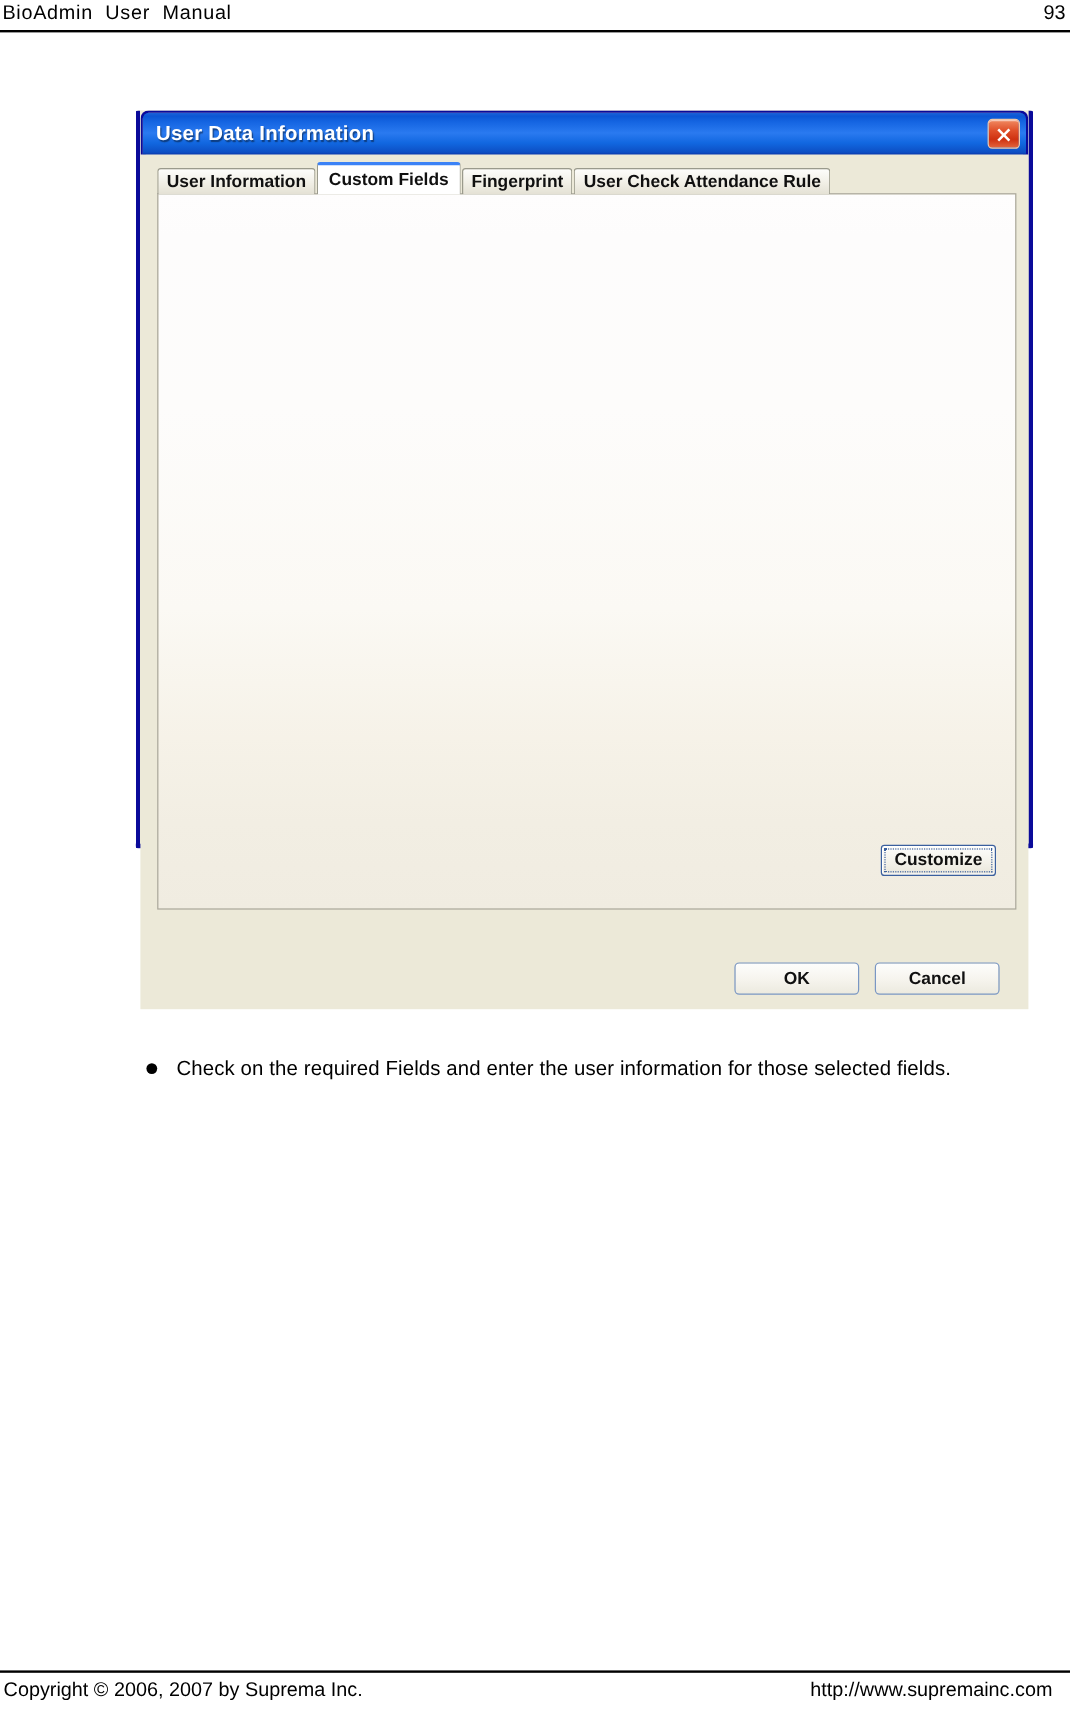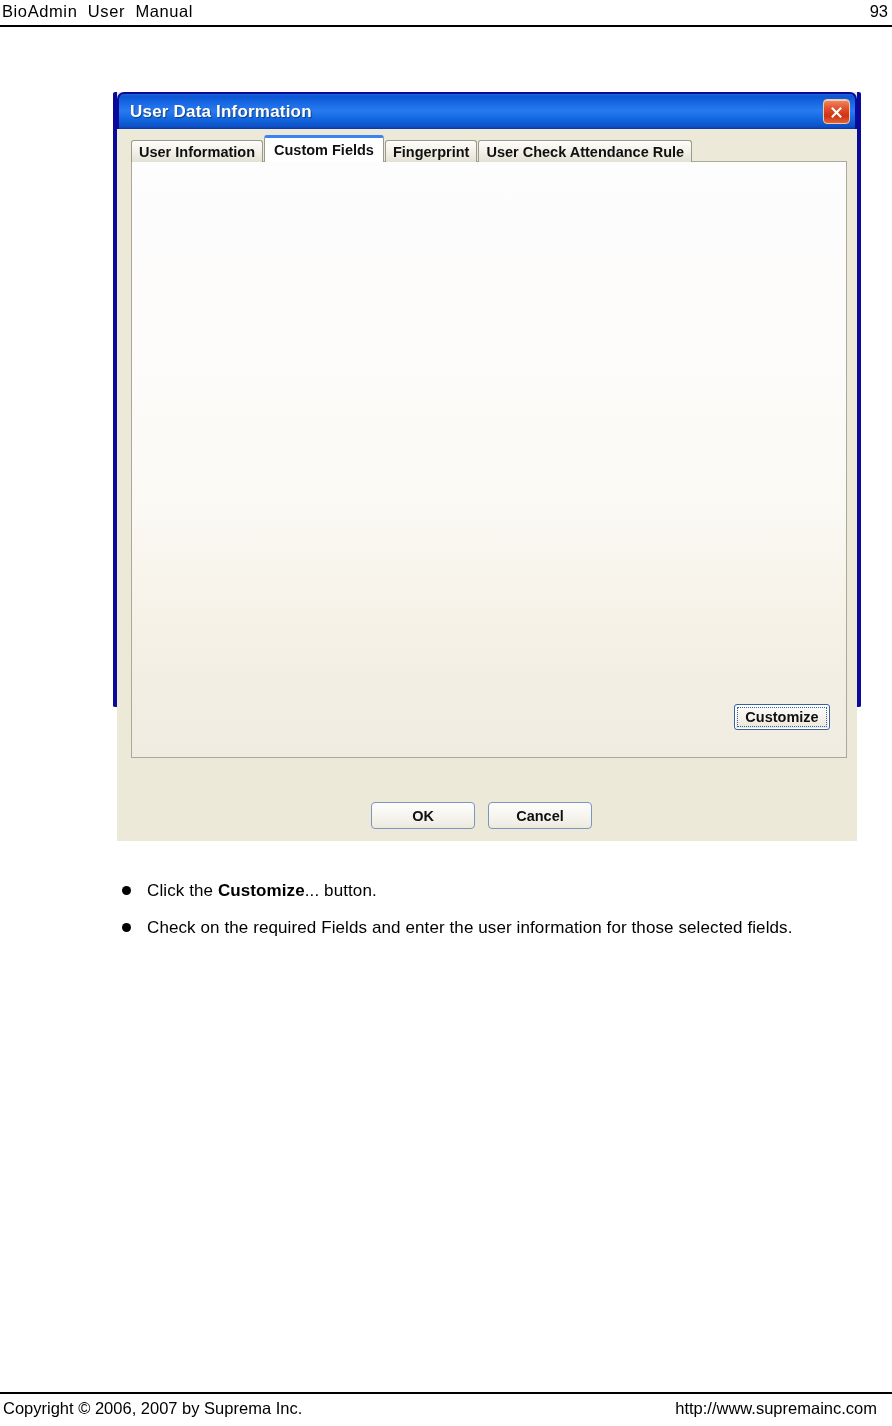--- a/index.html
+++ b/index.html
@@ -181,21 +181,21 @@
   }
   .customize-button .label { position: relative; z-index: 2; }
 
   
   .dialog-footer {
     position: absolute;
     left: 0;
     bottom: 12px;
     width: 100%;
     display: flex;
-    justify-content: center;
+    justify-content: flex-end;
     padding-right: 24px;
     box-sizing: border-box;
   }
   .dlg-btn {
     width: 104px;
     height: 27px;
     box-sizing: border-box;
     border: 1px solid #7a97c4;
     border-radius: 4px;
     background: linear-gradient(to bottom, #fdfdfc 0%, #f7f5ef 48%, #eceadf 100%);
@@ -316,24 +316,20 @@
         <span>Cancel</span>
       </div>
     </div>
 
   </div>
 </div>
 
 <div class="bullets">
   <div class="bullet-row">
     <span class="bullet-dot"></span>
-    <div class="bullet-text"><span>Click the </span><b>Customize</b><span>... button.</span></div>
-  </div>
-  <div class="bullet-row">
-    <span class="bullet-dot"></span>
     <div class="bullet-text" style="max-width:740px;text-align:right;">Check on the required Fields and enter the user information for those selected fields.</div>
   </div>
 </div>
 
 <div class="footer-rule"></div>
 <div class="page-footer">
   <div class="footer-left">Copyright © 2006, 2007 by Suprema Inc.</div>
   <div class="footer-right">http://www.supremainc.com</div>
 </div>
 

